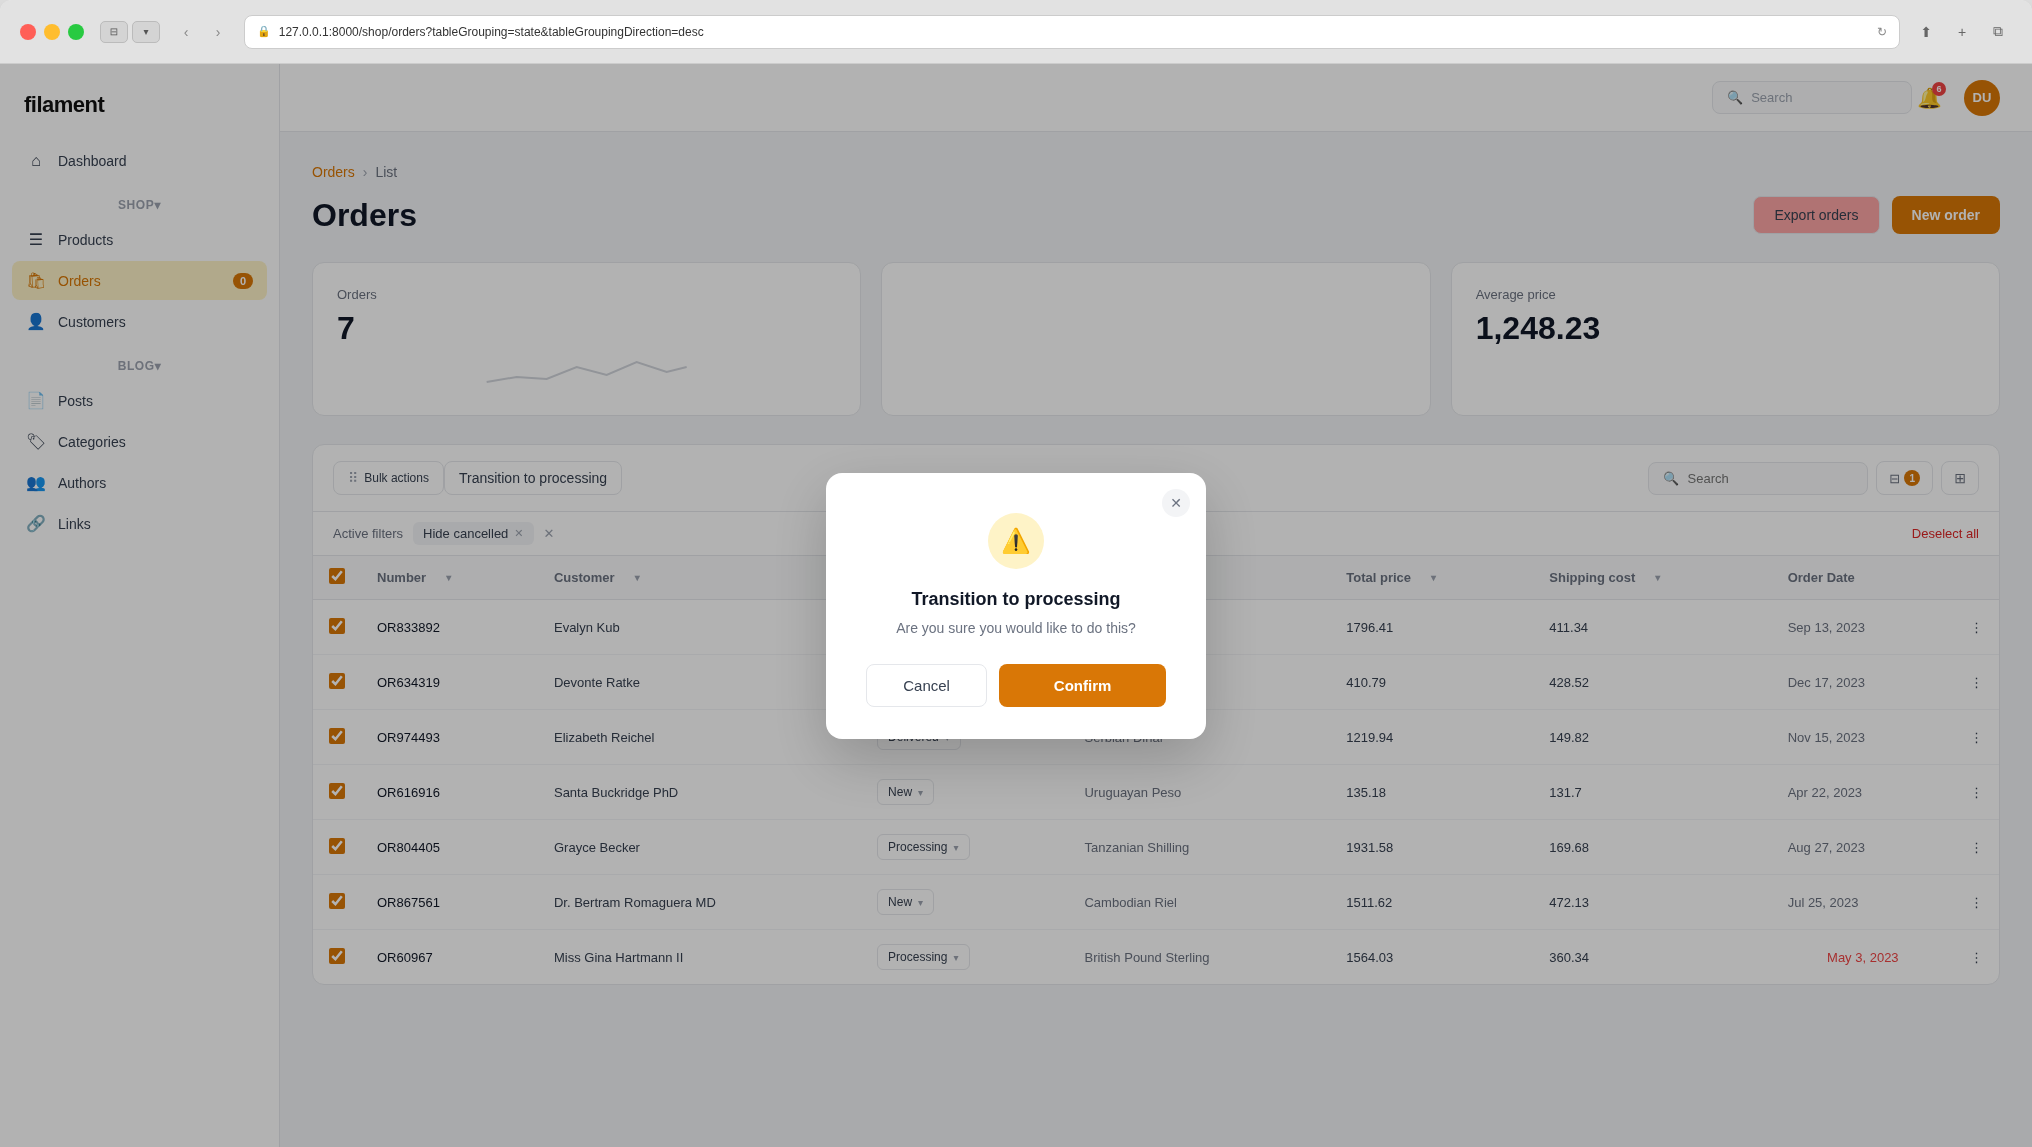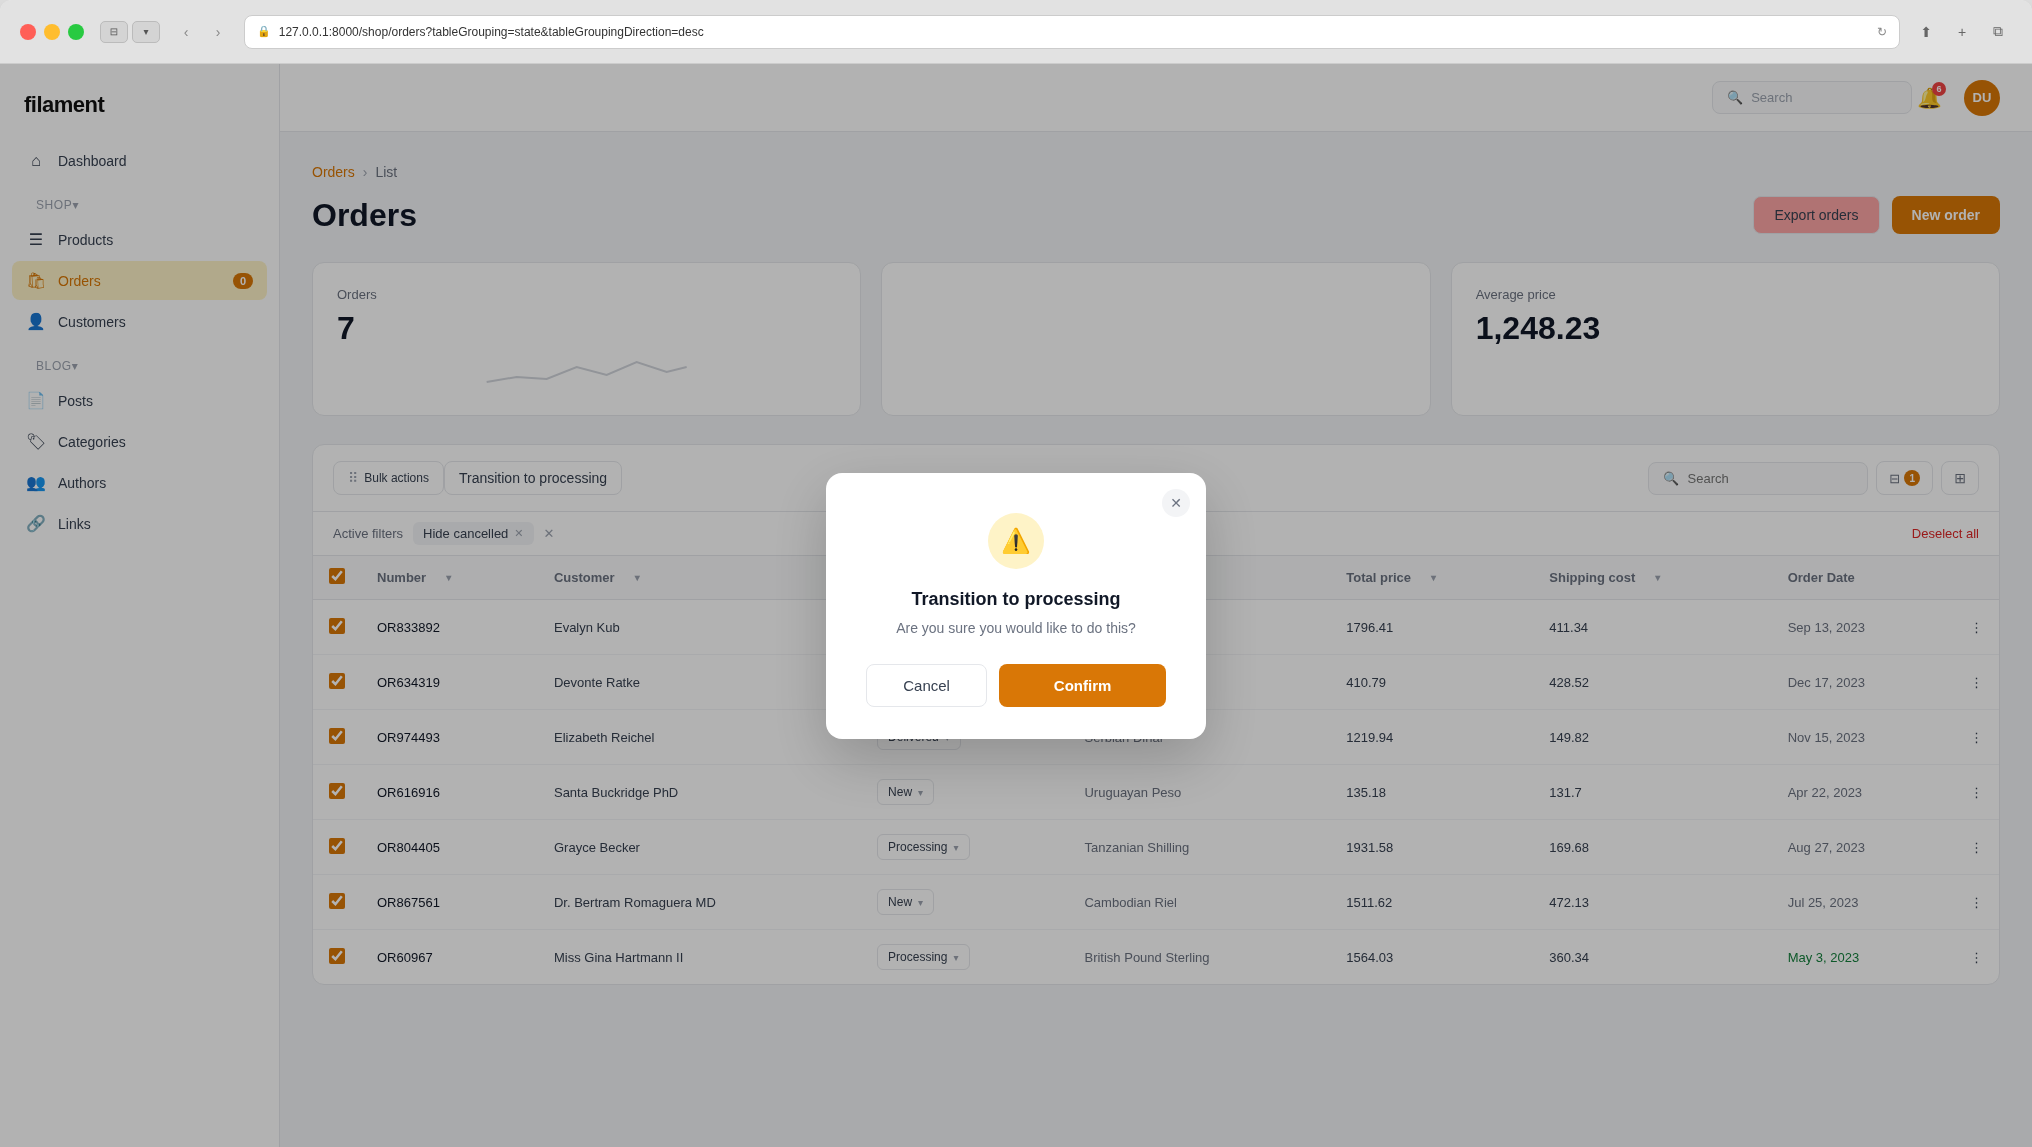--- a/index.html
+++ b/index.html
@@ -28,21 +28,21 @@
     .app { display: flex; flex: 1; height: calc(100% - 64px); background: #f3f4f6; }
 
     
     .sidebar { width: 280px; background: white; border-right: 1px solid #e5e7eb; display: flex; flex-direction: column; padding: 20px 0; }
     .sidebar-logo { padding: 8px 24px 24px; font-size: 22px; font-weight: 700; color: #111; letter-spacing: -0.5px; }
     .sidebar-nav { display: flex; flex-direction: column; gap: 2px; padding: 0 12px; }
     .sidebar-item { display: flex; align-items: center; gap: 12px; padding: 10px 14px; border-radius: 8px; cursor: pointer; font-size: 14px; color: #374151; }
     .sidebar-item.active { background: #fef3c7; color: #d97706; font-weight: 500; }
     .sidebar-item-icon { font-size: 16px; width: 20px; text-align: center; }
     .sidebar-badge { margin-left: auto; background: #d97706; color: white; font-size: 11px; border-radius: 10px; padding: 2px 7px; font-weight: 600; }
-    .sidebar-section { padding: 16px 24px 6px; font-size: 12px; font-weight: 400; color: #9ca3af; text-transform: uppercase; letter-spacing: 0.05em; display: flex; justify-content: flex-start; align-items: center; }
+    .sidebar-section { padding: 16px 24px 6px; font-size: 12px; font-weight: 700; color: #9ca3af; text-transform: uppercase; letter-spacing: 0.05em; display: flex; justify-content: center; align-items: center; }
     .sidebar-section-toggle { font-size: 12px; color: #9ca3af; }
 
     
     .main { flex: 1; display: flex; flex-direction: column; overflow: hidden; }
 
     
     .top-header { background: white; border-bottom: 1px solid #e5e7eb; padding: 0 32px; height: 68px; display: flex; align-items: center; justify-content: space-between; }
     .top-header-search { display: flex; align-items: center; gap: 8px; background: #f9fafb; border: 1px solid #e5e7eb; border-radius: 8px; padding: 8px 14px; width: 200px; }
     .top-header-search-icon { font-size: 13px; color: #9ca3af; }
     .top-header-search-text { font-size: 13px; color: #9ca3af; }
@@ -459,21 +459,21 @@
       <td>Miss Gina Hartmann II</td>
       <td>
         <div class="state-badge">
           <span>Processing</span>
           <span class="state-badge-arrow">▾</span>
         </div>
       </td>
       <td style="color:#6b7280;">British Pound Sterling</td>
       <td>1564.03</td>
       <td>360.34</td>
-      <td style="color:#15803d;">May 3, 2023</td>
+      <td style="color:#ef4444;text-align:center;">May 3, 2023</td>
       <td class="row-actions">⋮</td>
     </tr>
               </tbody>
           </table>
 
         </div>
       </div>
     </div>
   </div>
 </div>

